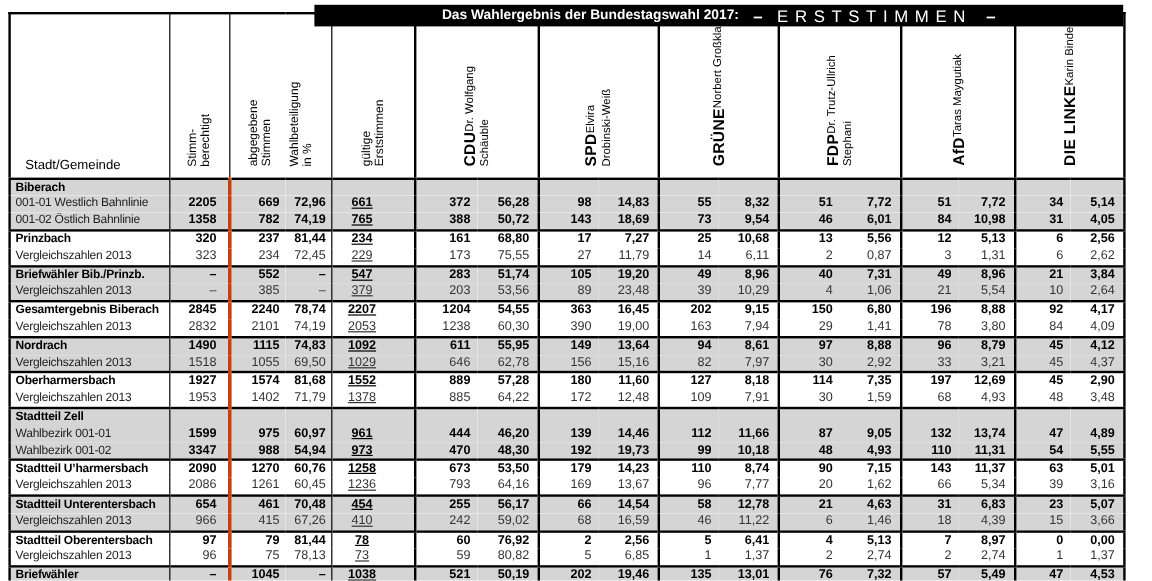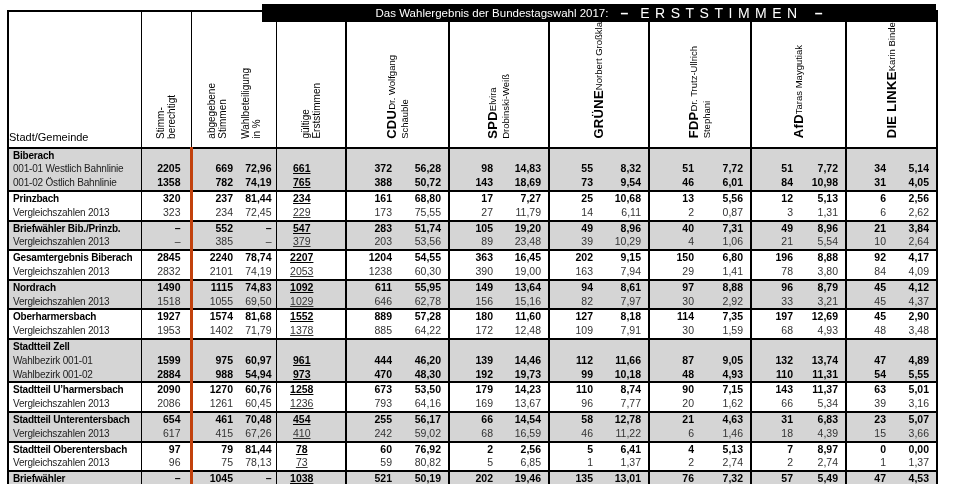--- a/index.html
+++ b/index.html
@@ -5,35 +5,35 @@
   html,body { margin:0; padding:0; background:#fff; }
   .sheet {
     position:relative; width:960px; height:484px; background:#fff;
     font-family:"Liberation Sans", sans-serif; color:#000; overflow:hidden;
   }
   .titlebar {
     position:absolute; left:262px; top:4px; width:674px; height:18px;
     background:#000; color:#fff; display:flex; align-items:center;
     justify-content:center; gap:12px; z-index:3; white-space:nowrap;
   }
-  .tb-prefix { font-size:11.5px; font-weight:normal; }
+  .tb-prefix { font-size:11.5px; font-weight:bold; }
   .tb-dash   { font-size:14px; font-weight:bold; }
   .tb-word   { font-size:14px; font-weight:normal; letter-spacing:5.5px; }
 
   table.results {
     position:absolute; left:7px; top:10px; width:929px;
     border-collapse:collapse; table-layout:fixed;
     border:2px solid #000;
   }
   thead tr { height:101px; }
   thead th {
     padding:0 0 4px 0; vertical-align:bottom; background:#fff;
     border-bottom:2px solid #000; font-weight:normal; text-align:center;
   }
-  th.th-stadt { text-align:left; padding-left:0; font-size:11px; }
+  th.th-stadt { text-align:left; padding-left:12px; font-size:11px; }
   th.bl1 { border-left:1px solid #000; }
   th.bl2 { border-left:2px solid #000; }
   .vh {
     display:inline-block; writing-mode:vertical-rl; transform:rotate(180deg);
     white-space:pre-line; text-align:left; font-size:10px; line-height:11px;
   }
   .th-abwb .vh { margin:0 6px; }
   .pname { font-size:13px; font-weight:bold; line-height:14px; letter-spacing:0.3px; }
   .pcand { font-size:9.5px; line-height:10.5px; white-space:pre-line; }
 
@@ -386,21 +386,21 @@
           <td class="num c-pc">11,66</td>
           <td class="num c-ct">87</td>
           <td class="num c-pc">9,05</td>
           <td class="num c-ct">132</td>
           <td class="num c-pc">13,74</td>
           <td class="num c-ct">47</td>
           <td class="num c-pc">4,89</td>
         </tr>
         <tr class="g vb">
           <td class="label">Wahlbezirk 001-02</td>
-          <td class="num c-sb">2884</td>
+          <td class="num c-sb">3347</td>
           <td class="num c-ab">988</td>
           <td class="num c-wb">54,94</td>
           <td class="num c-gu">973</td>
           <td class="num c-ct">470</td>
           <td class="num c-pc">48,30</td>
           <td class="num c-ct">192</td>
           <td class="num c-pc">19,73</td>
           <td class="num c-ct">99</td>
           <td class="num c-pc">10,18</td>
           <td class="num c-ct">48</td>
@@ -462,21 +462,21 @@
           <td class="num c-pc">12,78</td>
           <td class="num c-ct">21</td>
           <td class="num c-pc">4,63</td>
           <td class="num c-ct">31</td>
           <td class="num c-pc">6,83</td>
           <td class="num c-ct">23</td>
           <td class="num c-pc">5,07</td>
         </tr>
         <tr class="g">
           <td class="label">Vergleichszahlen 2013</td>
-          <td class="num c-sb">617</td>
+          <td class="num c-sb">966</td>
           <td class="num c-ab">415</td>
           <td class="num c-wb">67,26</td>
           <td class="num c-gu">410</td>
           <td class="num c-ct">242</td>
           <td class="num c-pc">59,02</td>
           <td class="num c-ct">68</td>
           <td class="num c-pc">16,59</td>
           <td class="num c-ct">46</td>
           <td class="num c-pc">11,22</td>
           <td class="num c-ct">6</td>

